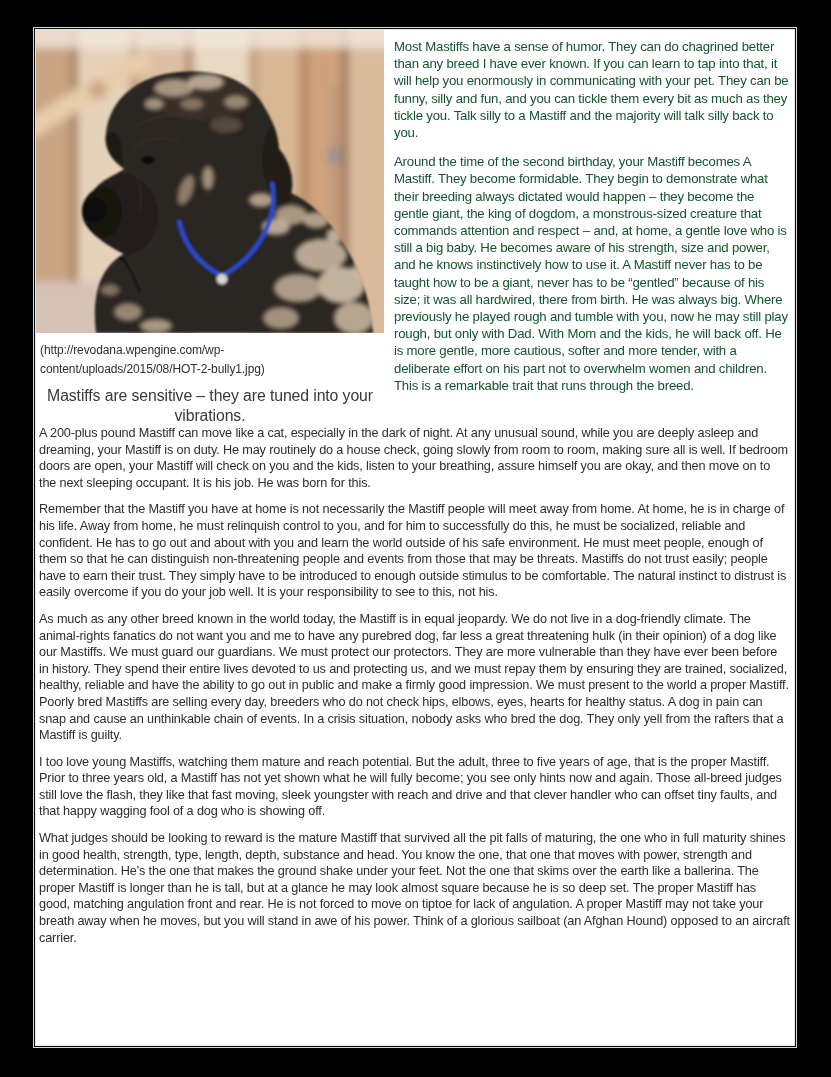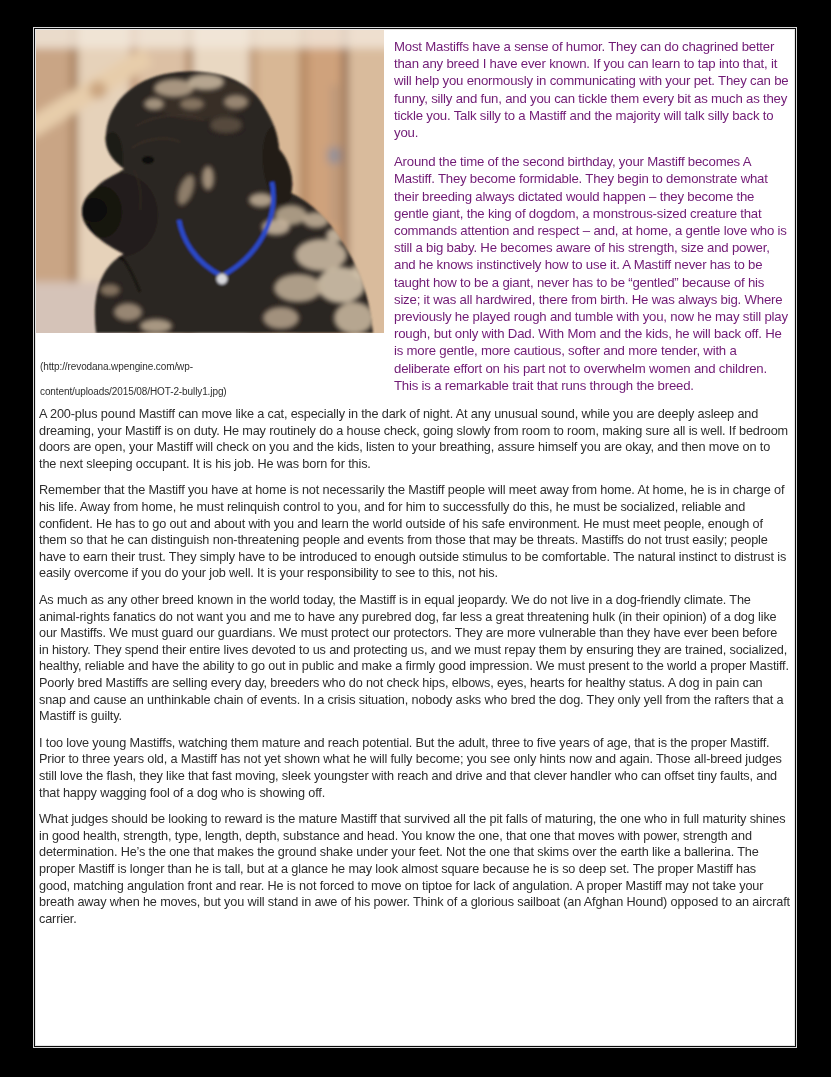--- a/index.html
+++ b/index.html
@@ -23,39 +23,39 @@
   .top-section { display: flex; align-items: flex-start; }
   .photo-col { width: 348px; flex: 0 0 348px; margin-left: -3px; }
   .photo {
     width: 348px; height: 303px;
     position: relative;
     box-shadow: inset 0 0 0 2px rgba(250,246,238,0.8);
     overflow: hidden;
   }
   .photo svg { display: block; }
   .photo-credit {
-    font-size: 10px; line-height: 25px;
-    margin-top: 21px; padding-left: 4px;
+    font-size: 12px; line-height: 19px;
+    margin-top: 8px; padding-left: 4px;
     white-space: pre-line;
     letter-spacing: -0.1px;
     color: #2f2f2f;
   }
   .photo-caption {
     font-size: 15.8px; line-height: 19.5px;
     text-align: center;
     margin-top: 7px; padding: 0 6px;
     color: #383838;
     letter-spacing: -0.1px;
   }
   .right-col {
     flex: 1 1 auto;
     padding: 8px 1px 0 10px;
     font-size: 13.2px; line-height: 17.2px;
     letter-spacing: -0.2px;
-    color: #701a75;
+    color: #14532d;
   }
   .right-col p { margin: 0 0 12px 0; }
   .body-section {
     font-size: 12.7px; line-height: 16.6px;
     letter-spacing: -0.15px;
     color: #2d2d2d;
   }
   .body-section p { margin: 0 0 10px 0; }
 </style>
 </head>
@@ -167,20 +167,21 @@
               <path d="M 236 152 C 243 190 222 226 186 246 C 158 232 146 208 143 190" stroke="#2a4cd2" stroke-width="4.5" fill="none" opacity="0.95"></path>
               <circle cx="186" cy="249" r="5.5" fill="#d8d8dc" stroke="#86868e" stroke-width="1.5"></circle>
             </g>
           </g>
         </svg>
       </figure>
 
       <div class="photo-credit">(http://revodana.wpengine.com/wp-
 content/uploads/2015/08/HOT-2-bully1.jpg)</div>
 
+      <div class="photo-caption">Mastiffs are sensitive – they are tuned into your vibrations.</div>
     </div>
 
     <div class="right-col">
       <p>Most Mastiffs have a sense of humor. They can do chagrined better than any breed I have ever known. If you can learn to tap into that, it will help you enormously in communicating with your pet. They can be funny, silly and fun, and you can tickle them every bit as much as they tickle you. Talk silly to a Mastiff and the majority will talk silly back to you.</p>
       <p>Around the time of the second birthday, your Mastiff becomes A Mastiff. They become formidable. They begin to demonstrate what their breeding always dictated would happen – they become the gentle giant, the king of dogdom, a monstrous-sized creature that commands attention and respect – and, at home, a gentle love who is still a big baby. He becomes aware of his strength, size and power, and he knows instinctively how to use it. A Mastiff never has to be taught how to be a giant, never has to be “gentled” because of his size; it was all hardwired, there from birth. He was always big. Where previously he played rough and tumble with you, now he may still play rough, but only with Dad. With Mom and the kids, he will back off. He is more gentle, more cautious, softer and more tender, with a deliberate effort on his part not to overwhelm women and children. This is a remarkable trait that runs through the breed.</p>
     </div>
   </div>
 
   <div class="body-section">
     <p>A 200-plus pound Mastiff can move like a cat, especially in the dark of night. At any unusual sound, while you are deeply asleep and dreaming, your Mastiff is on duty. He may routinely do a house check, going slowly from room to room, making sure all is well. If bedroom doors are open, your Mastiff will check on you and the kids, listen to your breathing, assure himself you are okay, and then move on to the next sleeping occupant. It is his job. He was born for this.</p>

